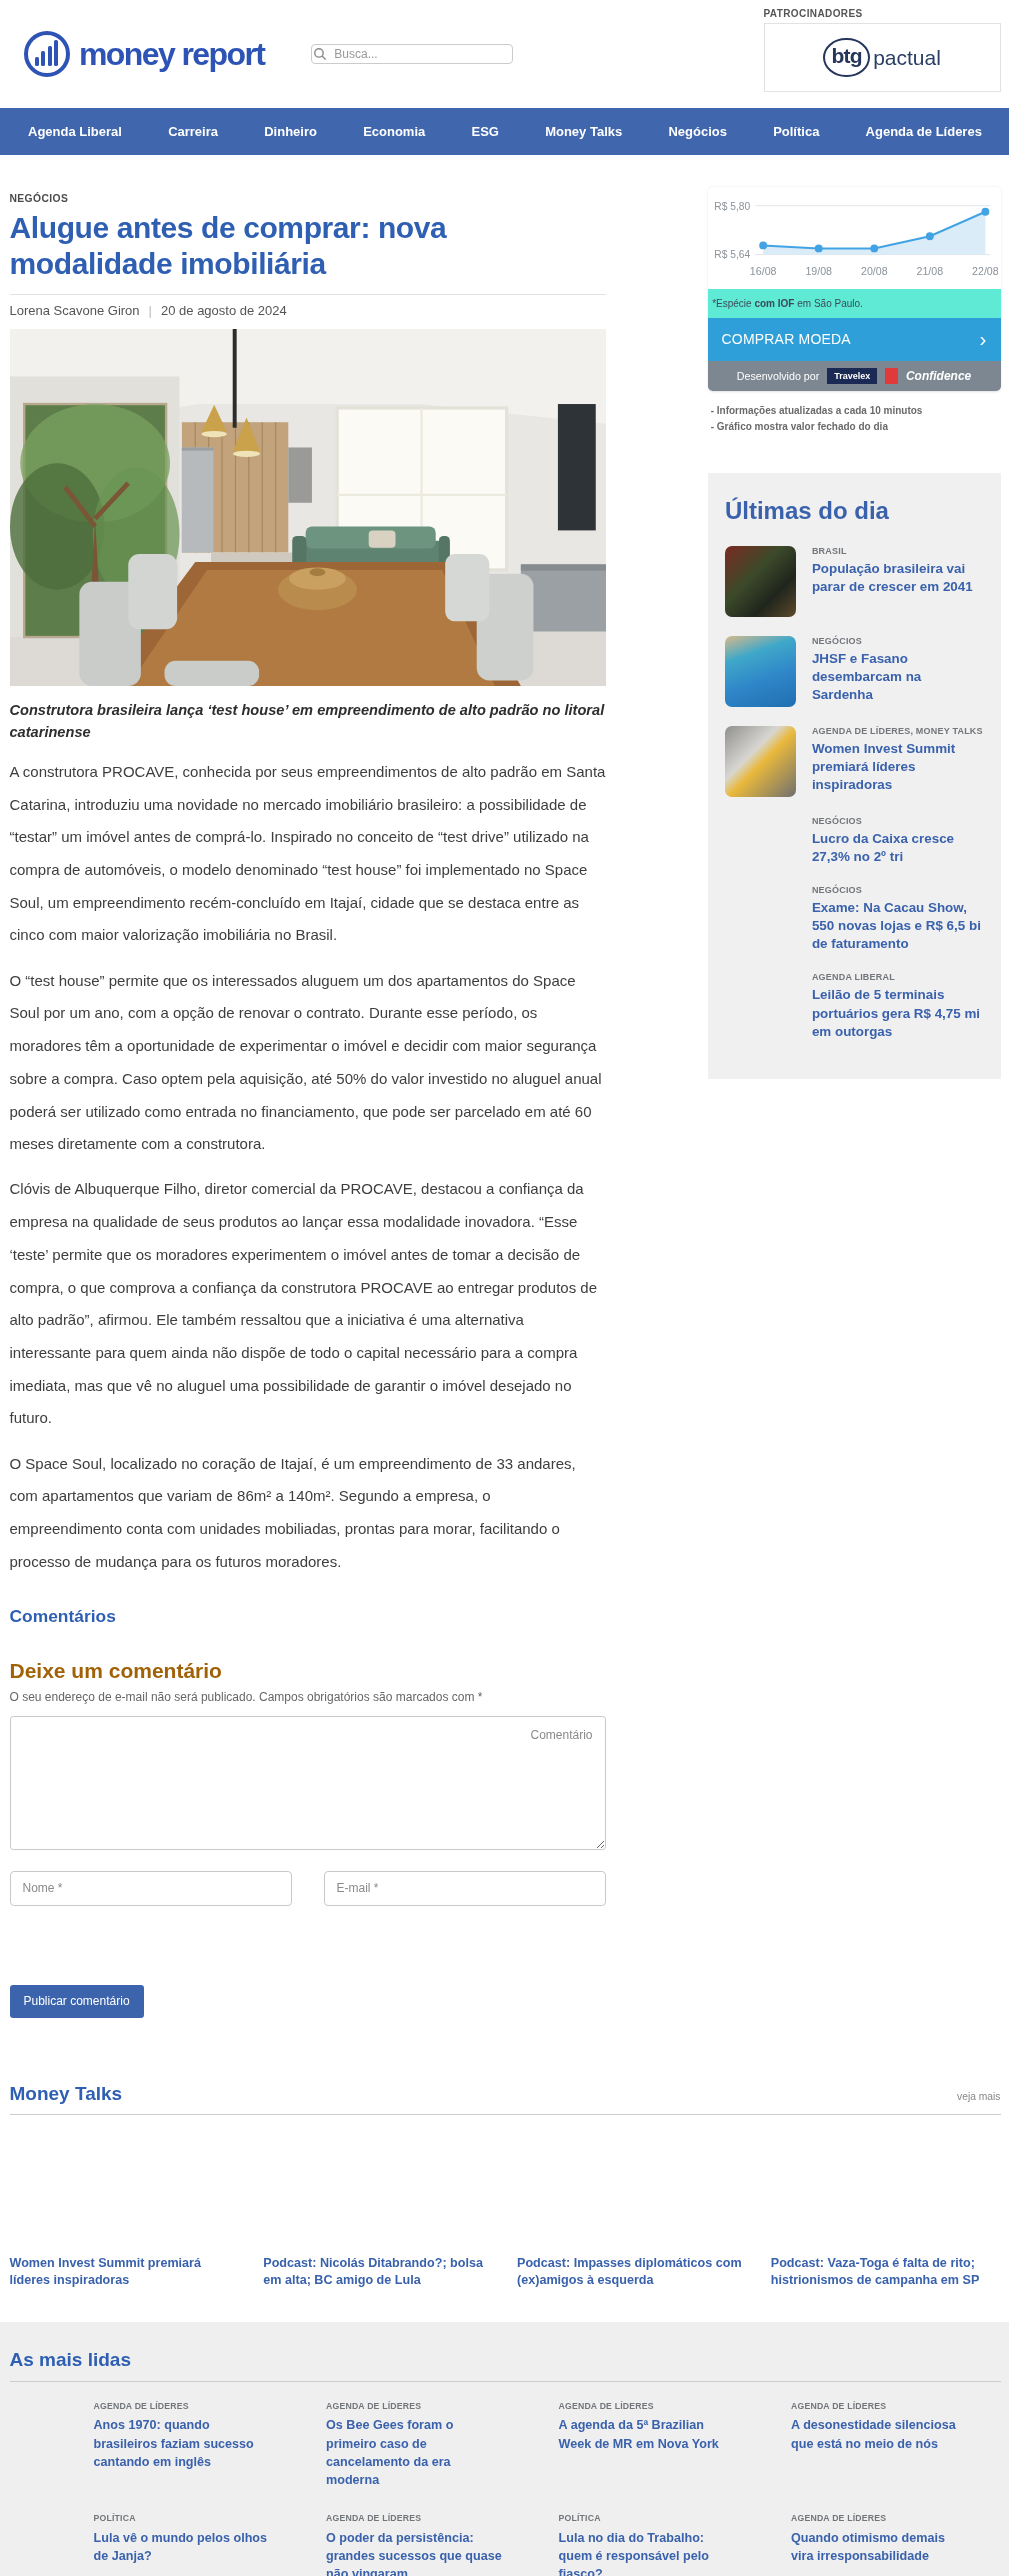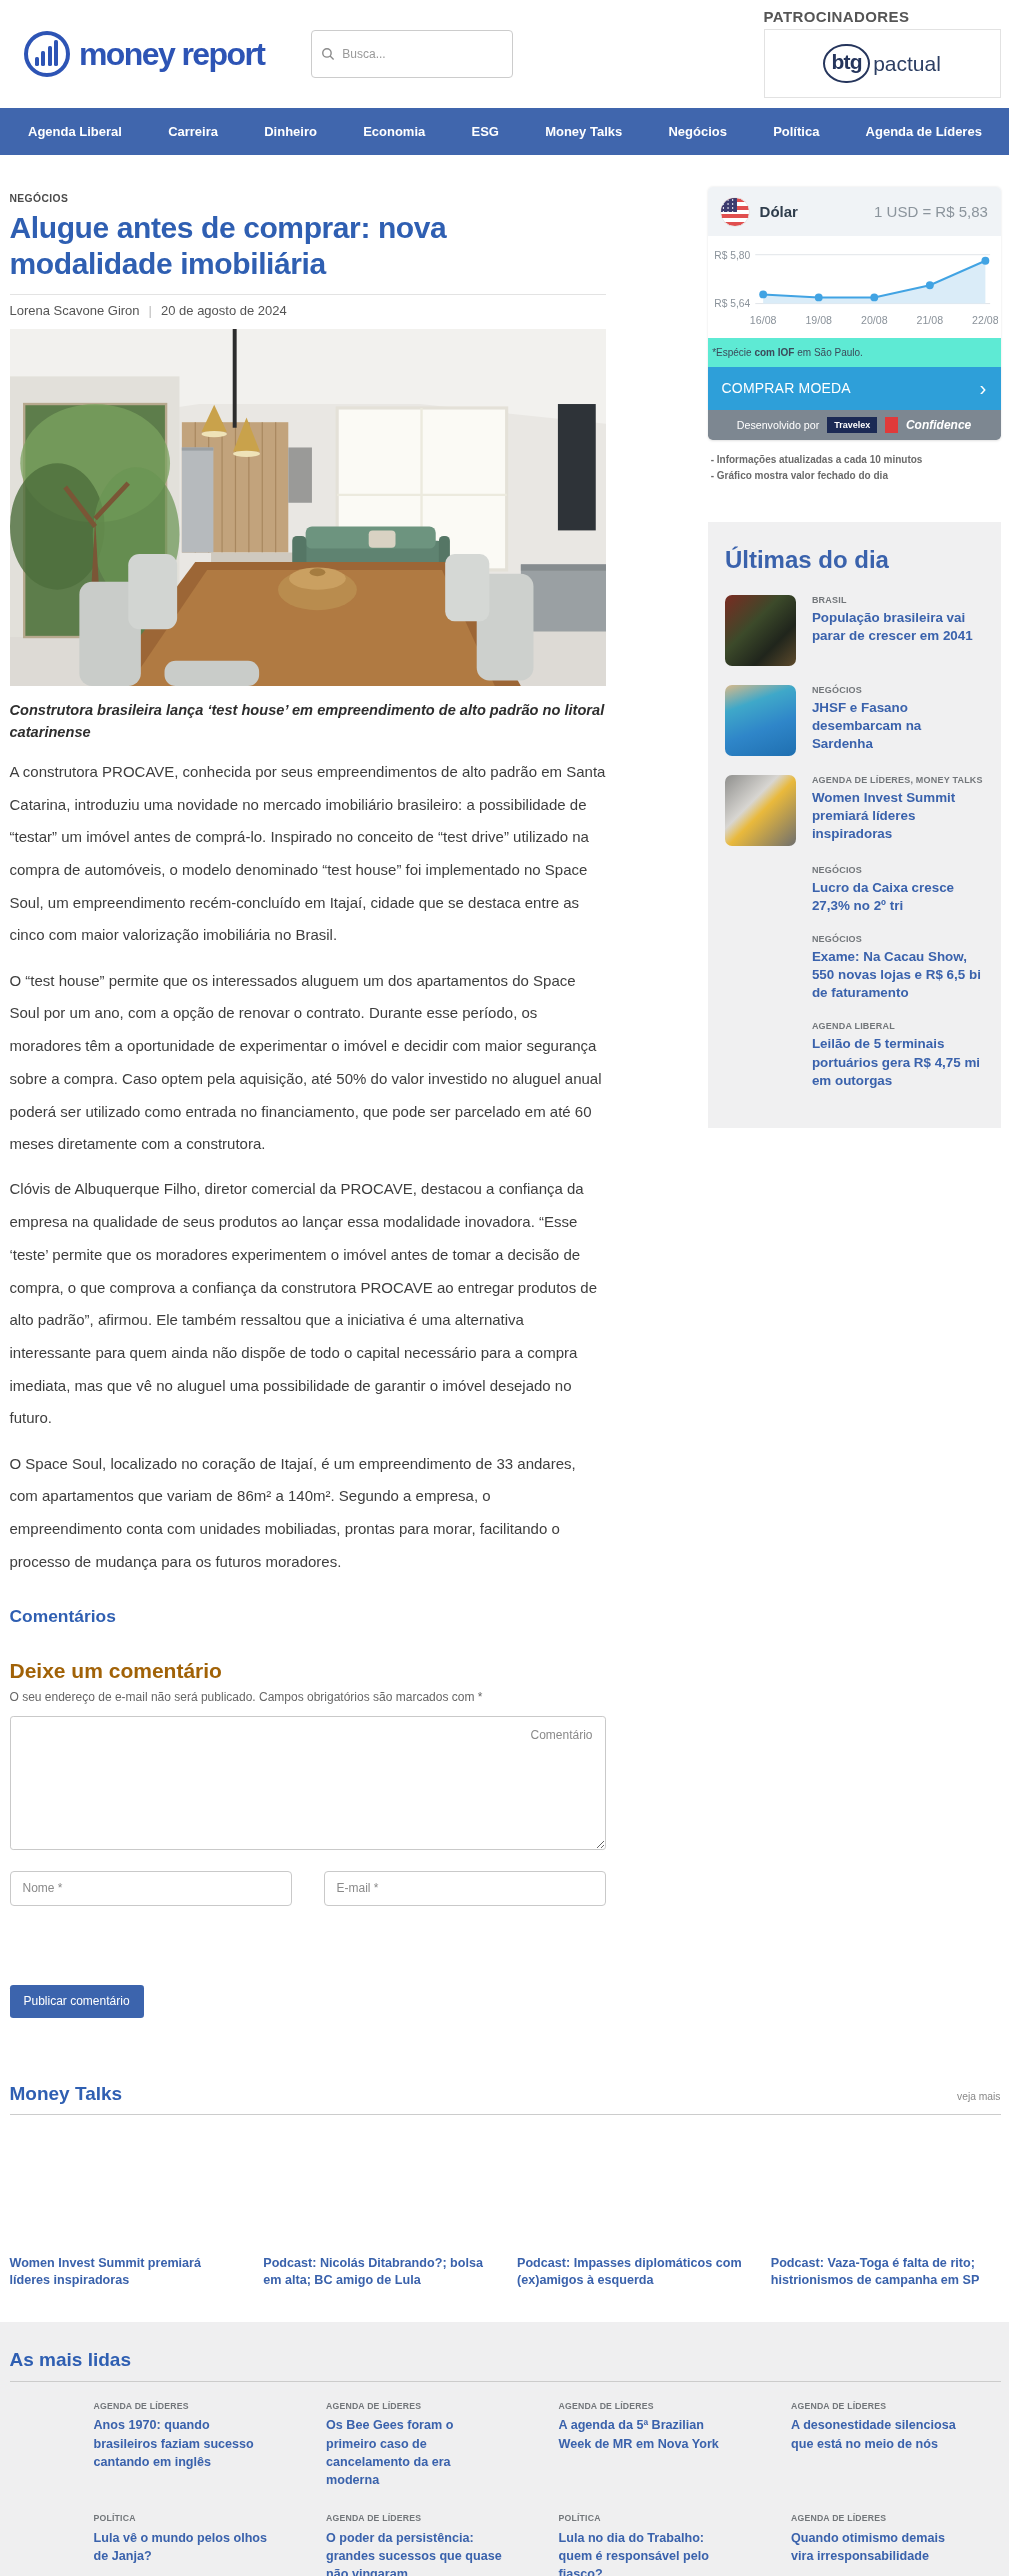--- a/index.html
+++ b/index.html
@@ -11,25 +11,25 @@
   a { text-decoration:none; cursor:pointer; }
 
   
   .header { height:108px; background:#fff; display:flex; align-items:center; padding:0 9.5px; position:relative; }
   .logo { display:flex; align-items:center; gap:9.5px; margin-left:14px; cursor:pointer; }
   .logo-mark { width:46px; height:46px; border:4px solid #2d54b5; border-radius:50%; display:flex; align-items:flex-end; justify-content:center; gap:2.4px; padding-bottom:7px; }
   .logo-mark i { display:block; width:4px; background:#2d54b5; border-radius:1.6px; }
   .logo-mark i:nth-child(1){height:9.5px;} .logo-mark i:nth-child(2){height:15px;}
   .logo-mark i:nth-child(3){height:20.5px;} .logo-mark i:nth-child(4){height:26px;}
   .logo-text { font-size:32px; font-weight:bold; color:#2d54b5; letter-spacing:-1.6px; }
-  .search-box { margin-left:47px; width:202px; height:48px; border:0.8px solid #ccc; border-radius:4px; display:flex; align-items:center; padding:0 9px; gap:7px; background:#fff; }
+  .search-box { margin-left:47px; width:202px; height:20px; border:0.8px solid #ccc; border-radius:4px; display:flex; align-items:center; padding:0 1px; gap:7px; background:#fff; }
   .search-box input { border:none; outline:none; font-size:12px; color:#555; width:100%; font-family:"Liberation Sans",sans-serif; }
   .search-box input::placeholder { color:#999; }
   .sponsor-wrap { position:absolute; right:9.5px; top:8px; width:237px; }
-  .sponsor-label { font-size:15px; font-weight:bold; letter-spacing:0.4px; color:#555; margin-bottom:4px; }
+  .sponsor-label { font-size:10px; font-weight:bold; letter-spacing:0.4px; color:#555; margin-bottom:4px; }
   .sponsor-box { width:237px; height:69px; background:#fff; border:0.8px solid #e2e2e2; display:flex; align-items:center; justify-content:center; cursor:pointer; }
   .btg { font-size:21px; color:#25355c; display:flex; align-items:center; }
   .btg b { font-weight:bold; border:2.4px solid #25355c; border-radius:50%; padding:4.7px 6.3px 7px; letter-spacing:-0.8px; }
   .btg span { font-weight:300; margin-left:3.2px; color:#2c3e63; }
 
   
   .nav { height:47px; background:#4066ad; display:flex; align-items:center; justify-content:space-between; padding:0 28px; }
   .nav a { color:#fff; font-size:13px; font-weight:bold; white-space:nowrap; }
 
   
@@ -244,25 +244,20 @@
     <textarea class="comment-area" placeholder="Comentário" style=""></textarea>
     <div class="fields-row">
       <input class="field" type="text" placeholder="Nome *" style="">
       <input class="field" type="text" placeholder="E-mail *" style="">
     </div>
     <button class="submit-btn">Publicar comentário</button>
   </div>
 
   <div class="sidebar">
     <div class="fx-widget">
-      <div class="fx-head">
-        <span class="flag"></span>
-        <span class="fx-name">Dólar</span>
-        <span class="fx-rate">1 USD = R$ 5,83</span>
-      </div>
       <div class="fx-chart-wrap">
         <svg id="fx-chart" width="290" height="90" viewBox="0 0 368 114">
             <line x1="60" y1="16" x2="358" y2="16" stroke="#d9dee3" stroke-width="1"></line>
             <line x1="60" y1="78" x2="358" y2="78" stroke="#d9dee3" stroke-width="1"></line>
             <text x="8" y="21" fill="#8a929a" font-size="13" font-family="Liberation Sans, sans-serif">R$ 5,80</text>
             <text x="8" y="83" fill="#8a929a" font-size="13" font-family="Liberation Sans, sans-serif">R$ 5,64</text>
             <polygon points="70,66.4 140.5,70.2 211,70.2 281.5,54.7 352,23.7 352,78 70,78" fill="#daecf8"></polygon>
             <polyline points="70,66.4 140.5,70.2 211,70.2 281.5,54.7 352,23.7" fill="none" stroke="#41a3e3" stroke-width="2.5"></polyline>
             <circle cx="70" cy="66.4" r="5" fill="#41a3e3"></circle>
             <circle cx="140.5" cy="70.2" r="5" fill="#41a3e3"></circle>

